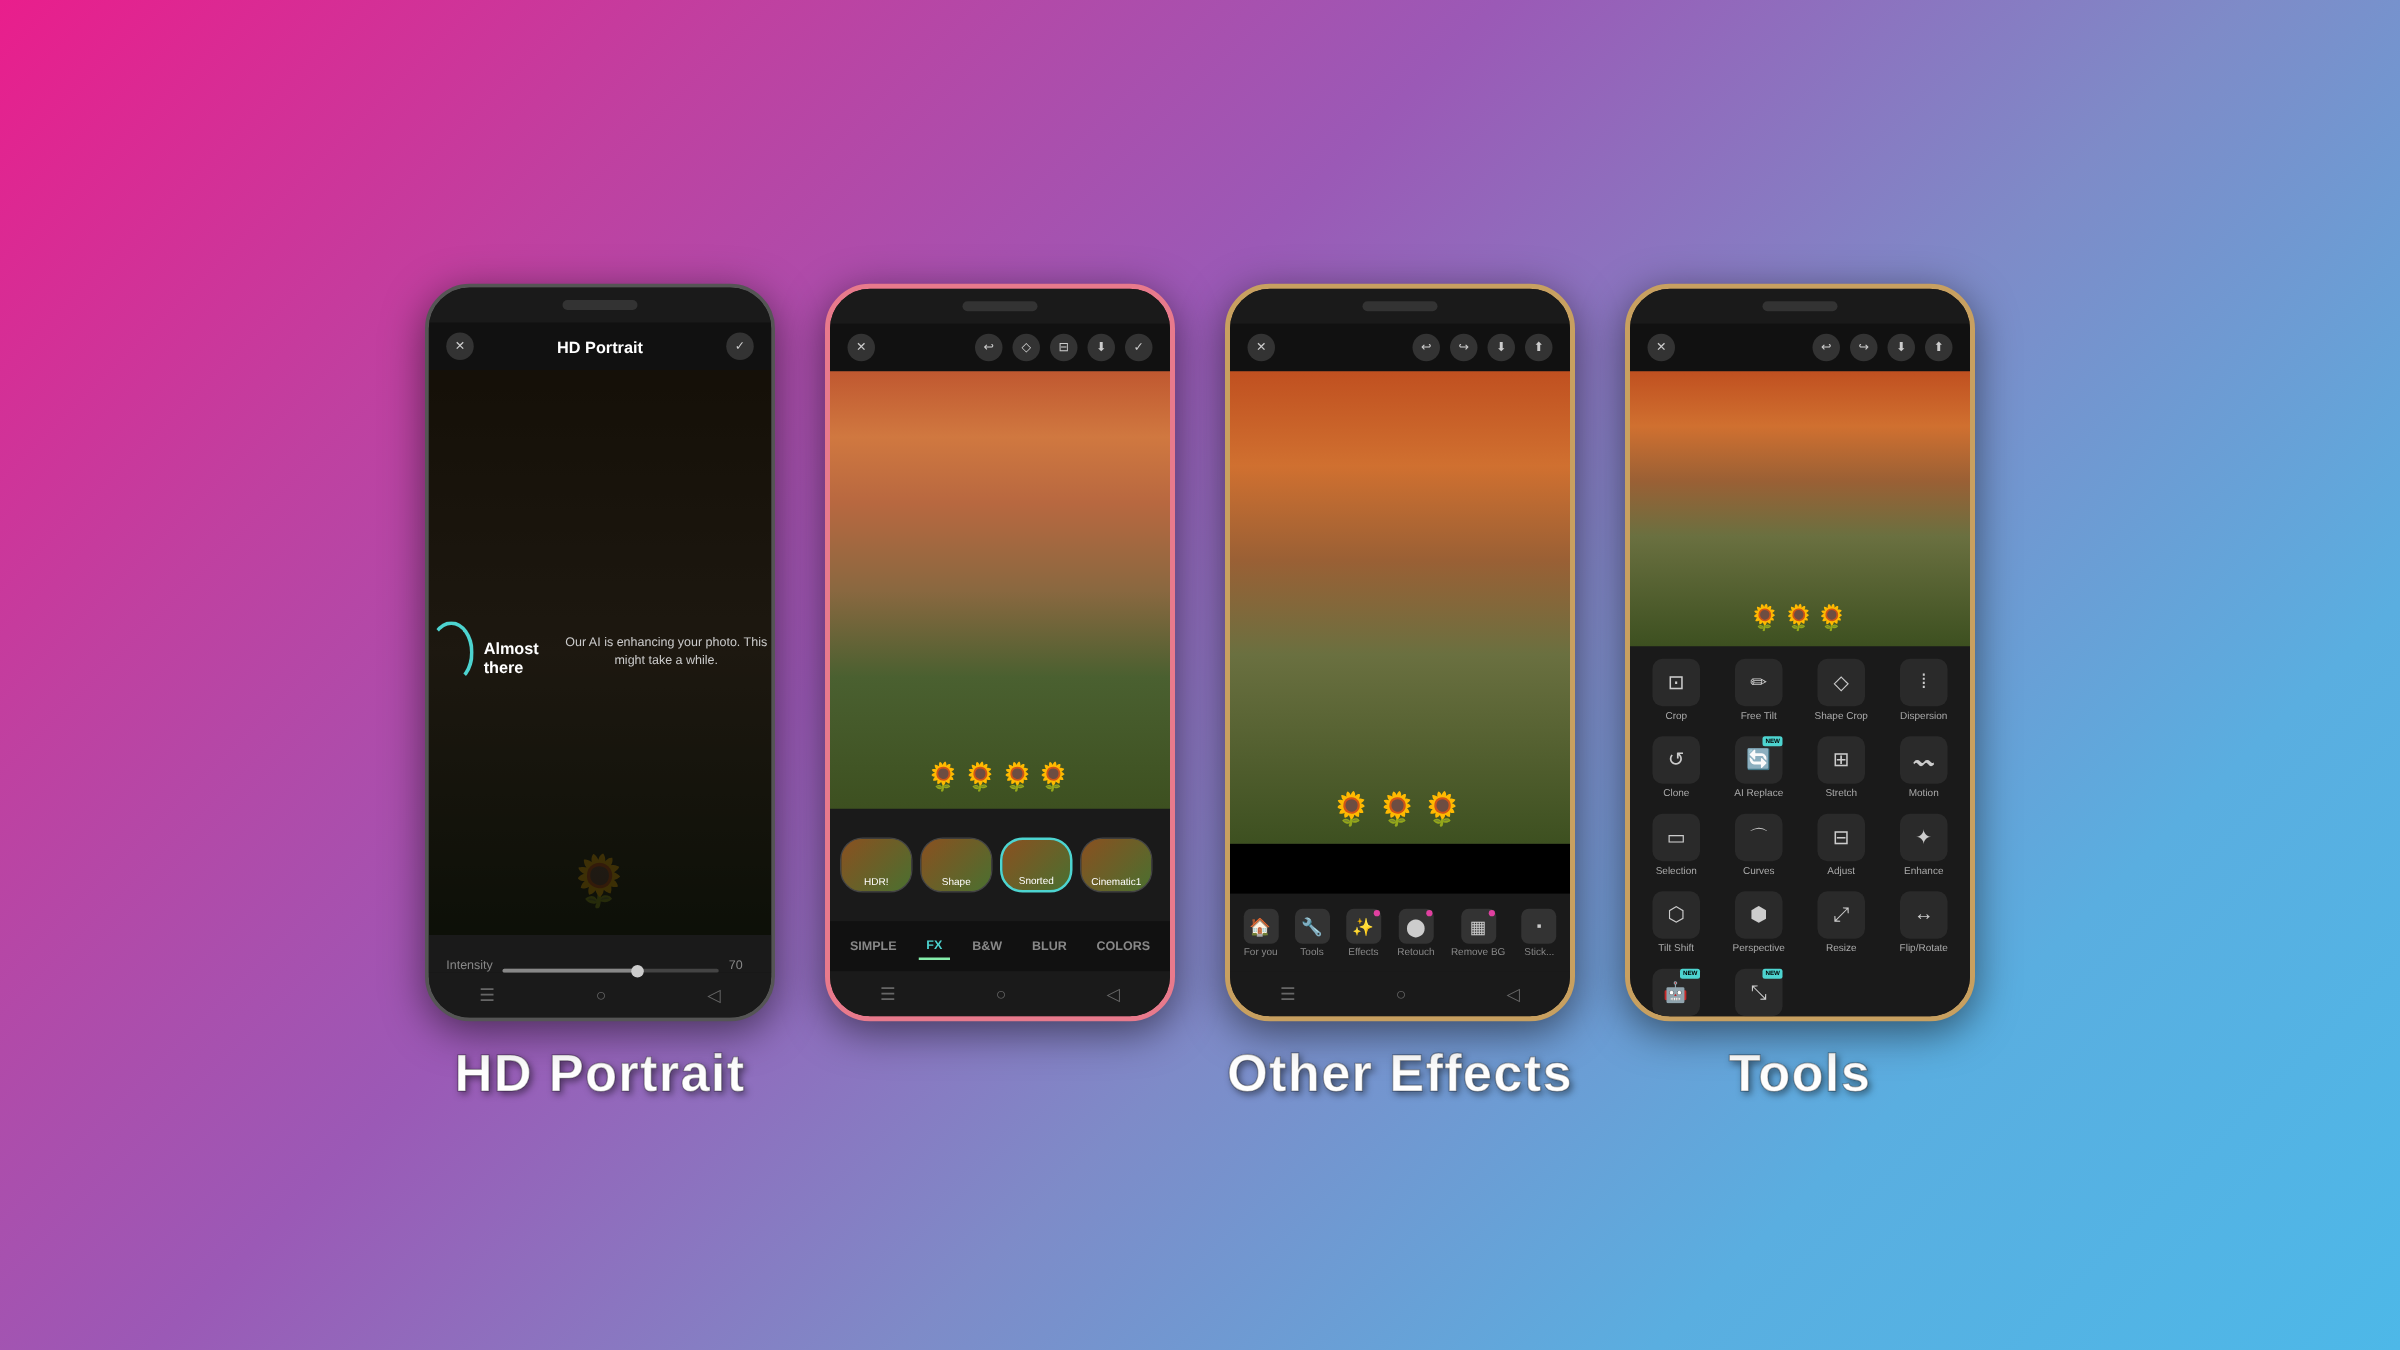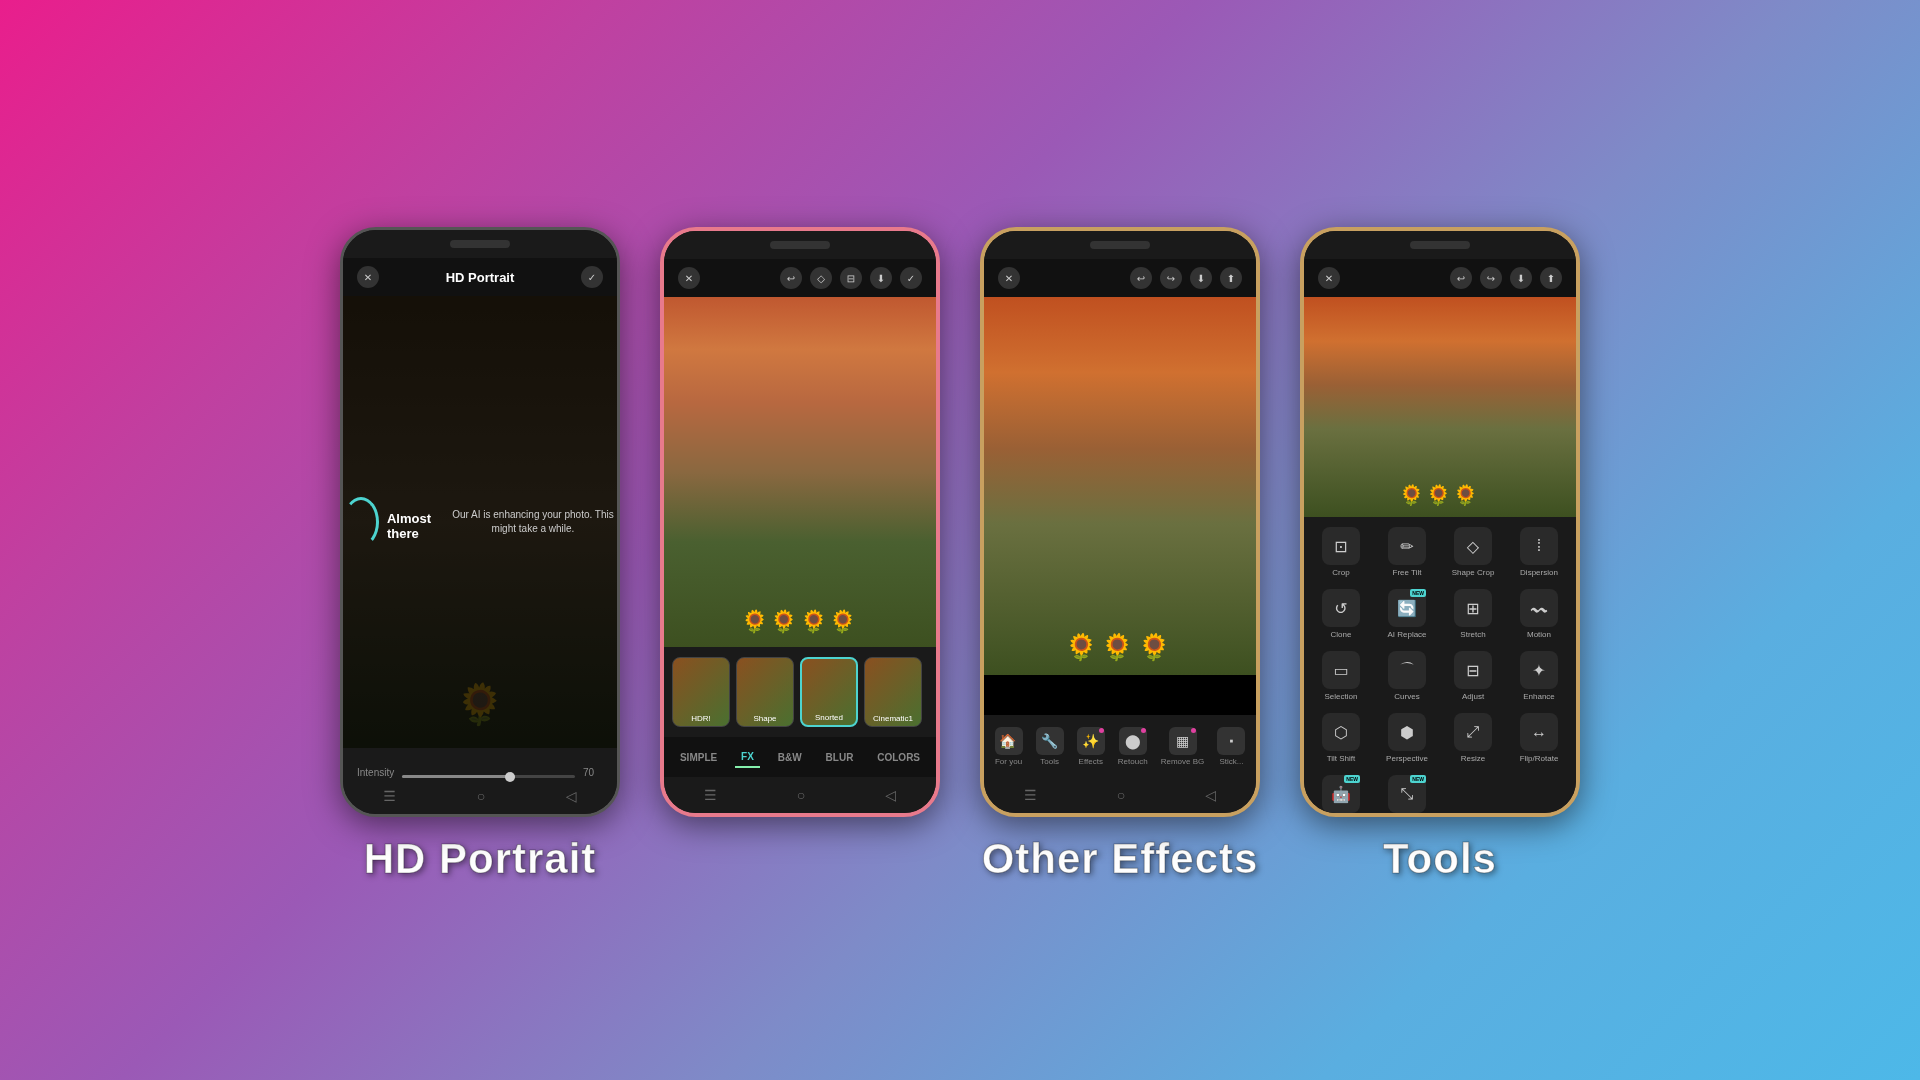--- a/index.html
+++ b/index.html
@@ -240,22 +240,22 @@
       height: 90px;
       background: #1a1a1a;
       display: flex;
       align-items: center;
       padding: 6px 8px;
       gap: 6px;
       overflow: hidden;
     }
     .filter-thumb {
       width: 58px;
-      height: 70px;
-      border-radius: 8px;
+      height: 44px;
+      border-radius: 18px;
       background: linear-gradient(135deg, #8a5020, #4a7030);
       flex-shrink: 0;
       position: relative;
       border: 1px solid #444;
     }
     .filter-thumb.selected {
       border: 2px solid #4dd4d0;
     }
     .filter-thumb-label {
       position: absolute;

